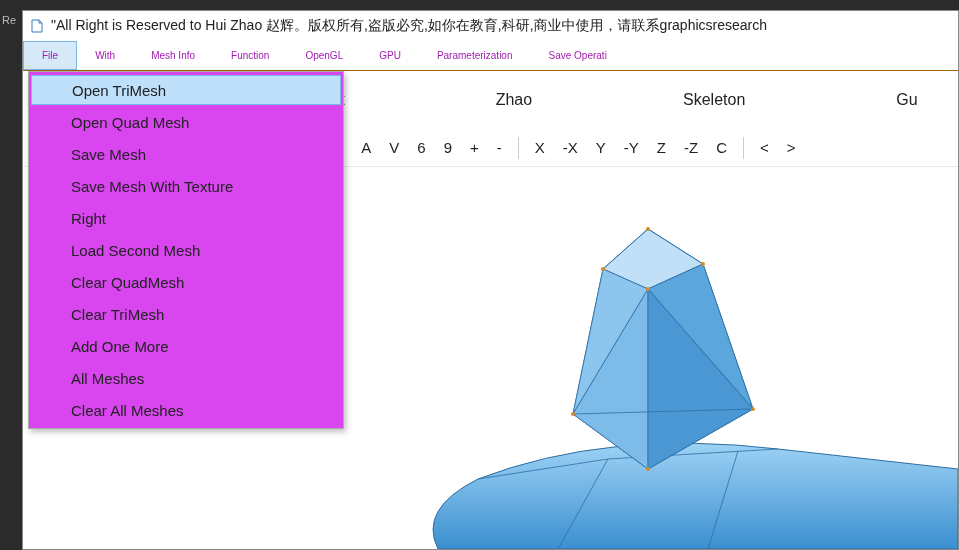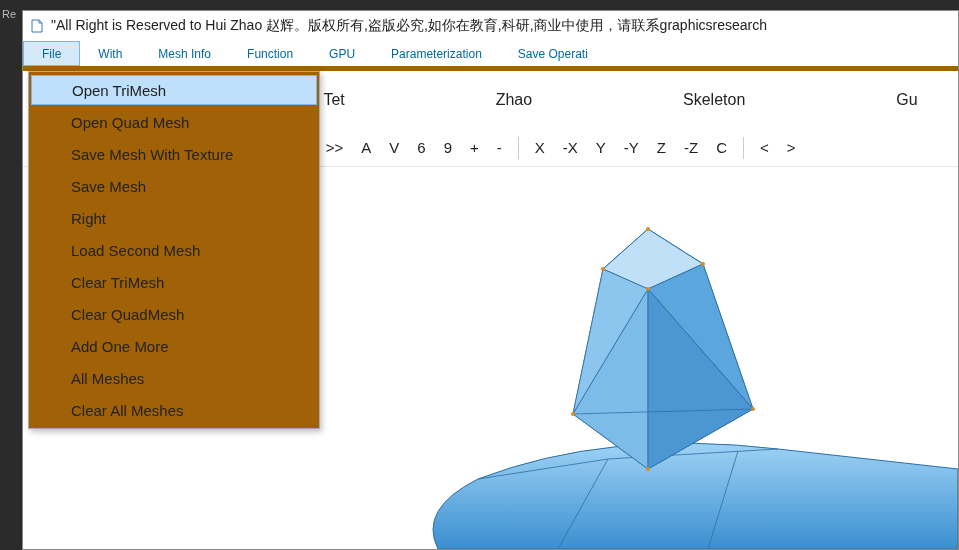--- a/index.html
+++ b/index.html
@@ -1,18 +1,18 @@
 <!DOCTYPE html>
 <html><head>
 <meta charset="utf-8">
 <style>
   * { box-sizing: border-box; margin: 0; padding: 0; }
   html, body { width: 959px; height: 550px; overflow: hidden; font-family: "Segoe UI", Tahoma, sans-serif; background: #2b2b2b; }
   .chrome-top { height: 10px; background: #2b2b2b; position: relative; }
-  .chrome-left { position: absolute; left: 0; top: 0; width: 40px; height: 550px; background: #2b2b2b; color: #bbb; font-size: 11px; padding-top: 8px; padding-left: 2px; }
+  .chrome-left { position: absolute; left: 0; top: 0; width: 40px; height: 550px; background: #2b2b2b; color: #bbb; font-size: 11px; padding-top: 14px; padding-left: 2px; }
   .app {
     position: absolute;
     left: 22px; top: 10px;
     width: 937px; height: 540px;
     background: #ffffff;
     border: 1px solid #888;
   }
   .titlebar {
     height: 30px;
     display: flex;
@@ -24,40 +24,40 @@
   }
   .titlebar .icon {
     width: 16px; height: 16px; margin-right: 6px;
     flex-shrink: 0;
   }
   .titlebar .title { white-space: nowrap; overflow: hidden; }
   .menubar {
     height: 30px;
     display: flex;
     align-items: stretch;
-    border-bottom: 5px solid #a16207;
-    font-size: 12px;
-    color: #0369a1;
+    border-bottom: 1px solid #a16207;
+    font-size: 10px;
+    color: #a21caf;
     background: #fff;
   }
   .menubar .menu {
     display: flex; align-items: center;
     padding: 0 18px;
     cursor: default;
     white-space: nowrap;
   }
   .menubar .menu.active {
     border: 1px solid #7ab7e8;
     background: #d6e9f8;
   }
   .dropdown {
     position: absolute;
     left: 5px; top: 60px;
-    width: 292px;
-    background: #a16207;
+    width: 316px;
+    background: #d946ef;
     border: 1px solid #aaa;
     box-shadow: 2px 3px 6px rgba(0,0,0,0.25);
     z-index: 10;
     padding: 2px;
   }
   .dropdown .item {
     height: 32px;
     display: flex; align-items: center;
     padding-left: 40px;
     font-size: 15px;
@@ -134,20 +134,23 @@
         <span>File</span>
       </div>
     <div class="menu">
         <span>With</span>
       </div>
     <div class="menu">
         <span>Mesh Info</span>
       </div>
     <div class="menu">
         <span>Function</span>
+      </div>
+    <div class="menu">
+        <span>OpenGL</span>
       </div>
     <div class="menu">
         <span>GPU</span>
       </div>
     <div class="menu">
         <span>Parameterization</span>
       </div>
     <div class="menu">
         <span>Save Operati</span>
       </div>
@@ -222,38 +225,38 @@
   </div>
 
   <div class="dropdown">
     <div class="item highlight">
         <span>Open TriMesh</span>
       </div>
     <div class="item">
         <span>Open Quad Mesh</span>
       </div>
     <div class="item">
+        <span>Save Mesh</span>
+      </div>
+    <div class="item">
         <span>Save Mesh With Texture</span>
       </div>
     <div class="item">
-        <span>Save Mesh</span>
-      </div>
-    <div class="item">
         <span>Right</span>
       </div>
     <div class="item">
         <span>Load Second Mesh</span>
       </div>
     <div class="item">
+        <span>Clear QuadMesh</span>
+      </div>
+    <div class="item">
         <span>Clear TriMesh</span>
       </div>
     <div class="item">
-        <span>Clear QuadMesh</span>
-      </div>
-    <div class="item">
         <span>Add One More</span>
       </div>
     <div class="item">
         <span>All Meshes</span>
       </div>
     <div class="item">
         <span>Clear All Meshes</span>
       </div>
   </div>
 

